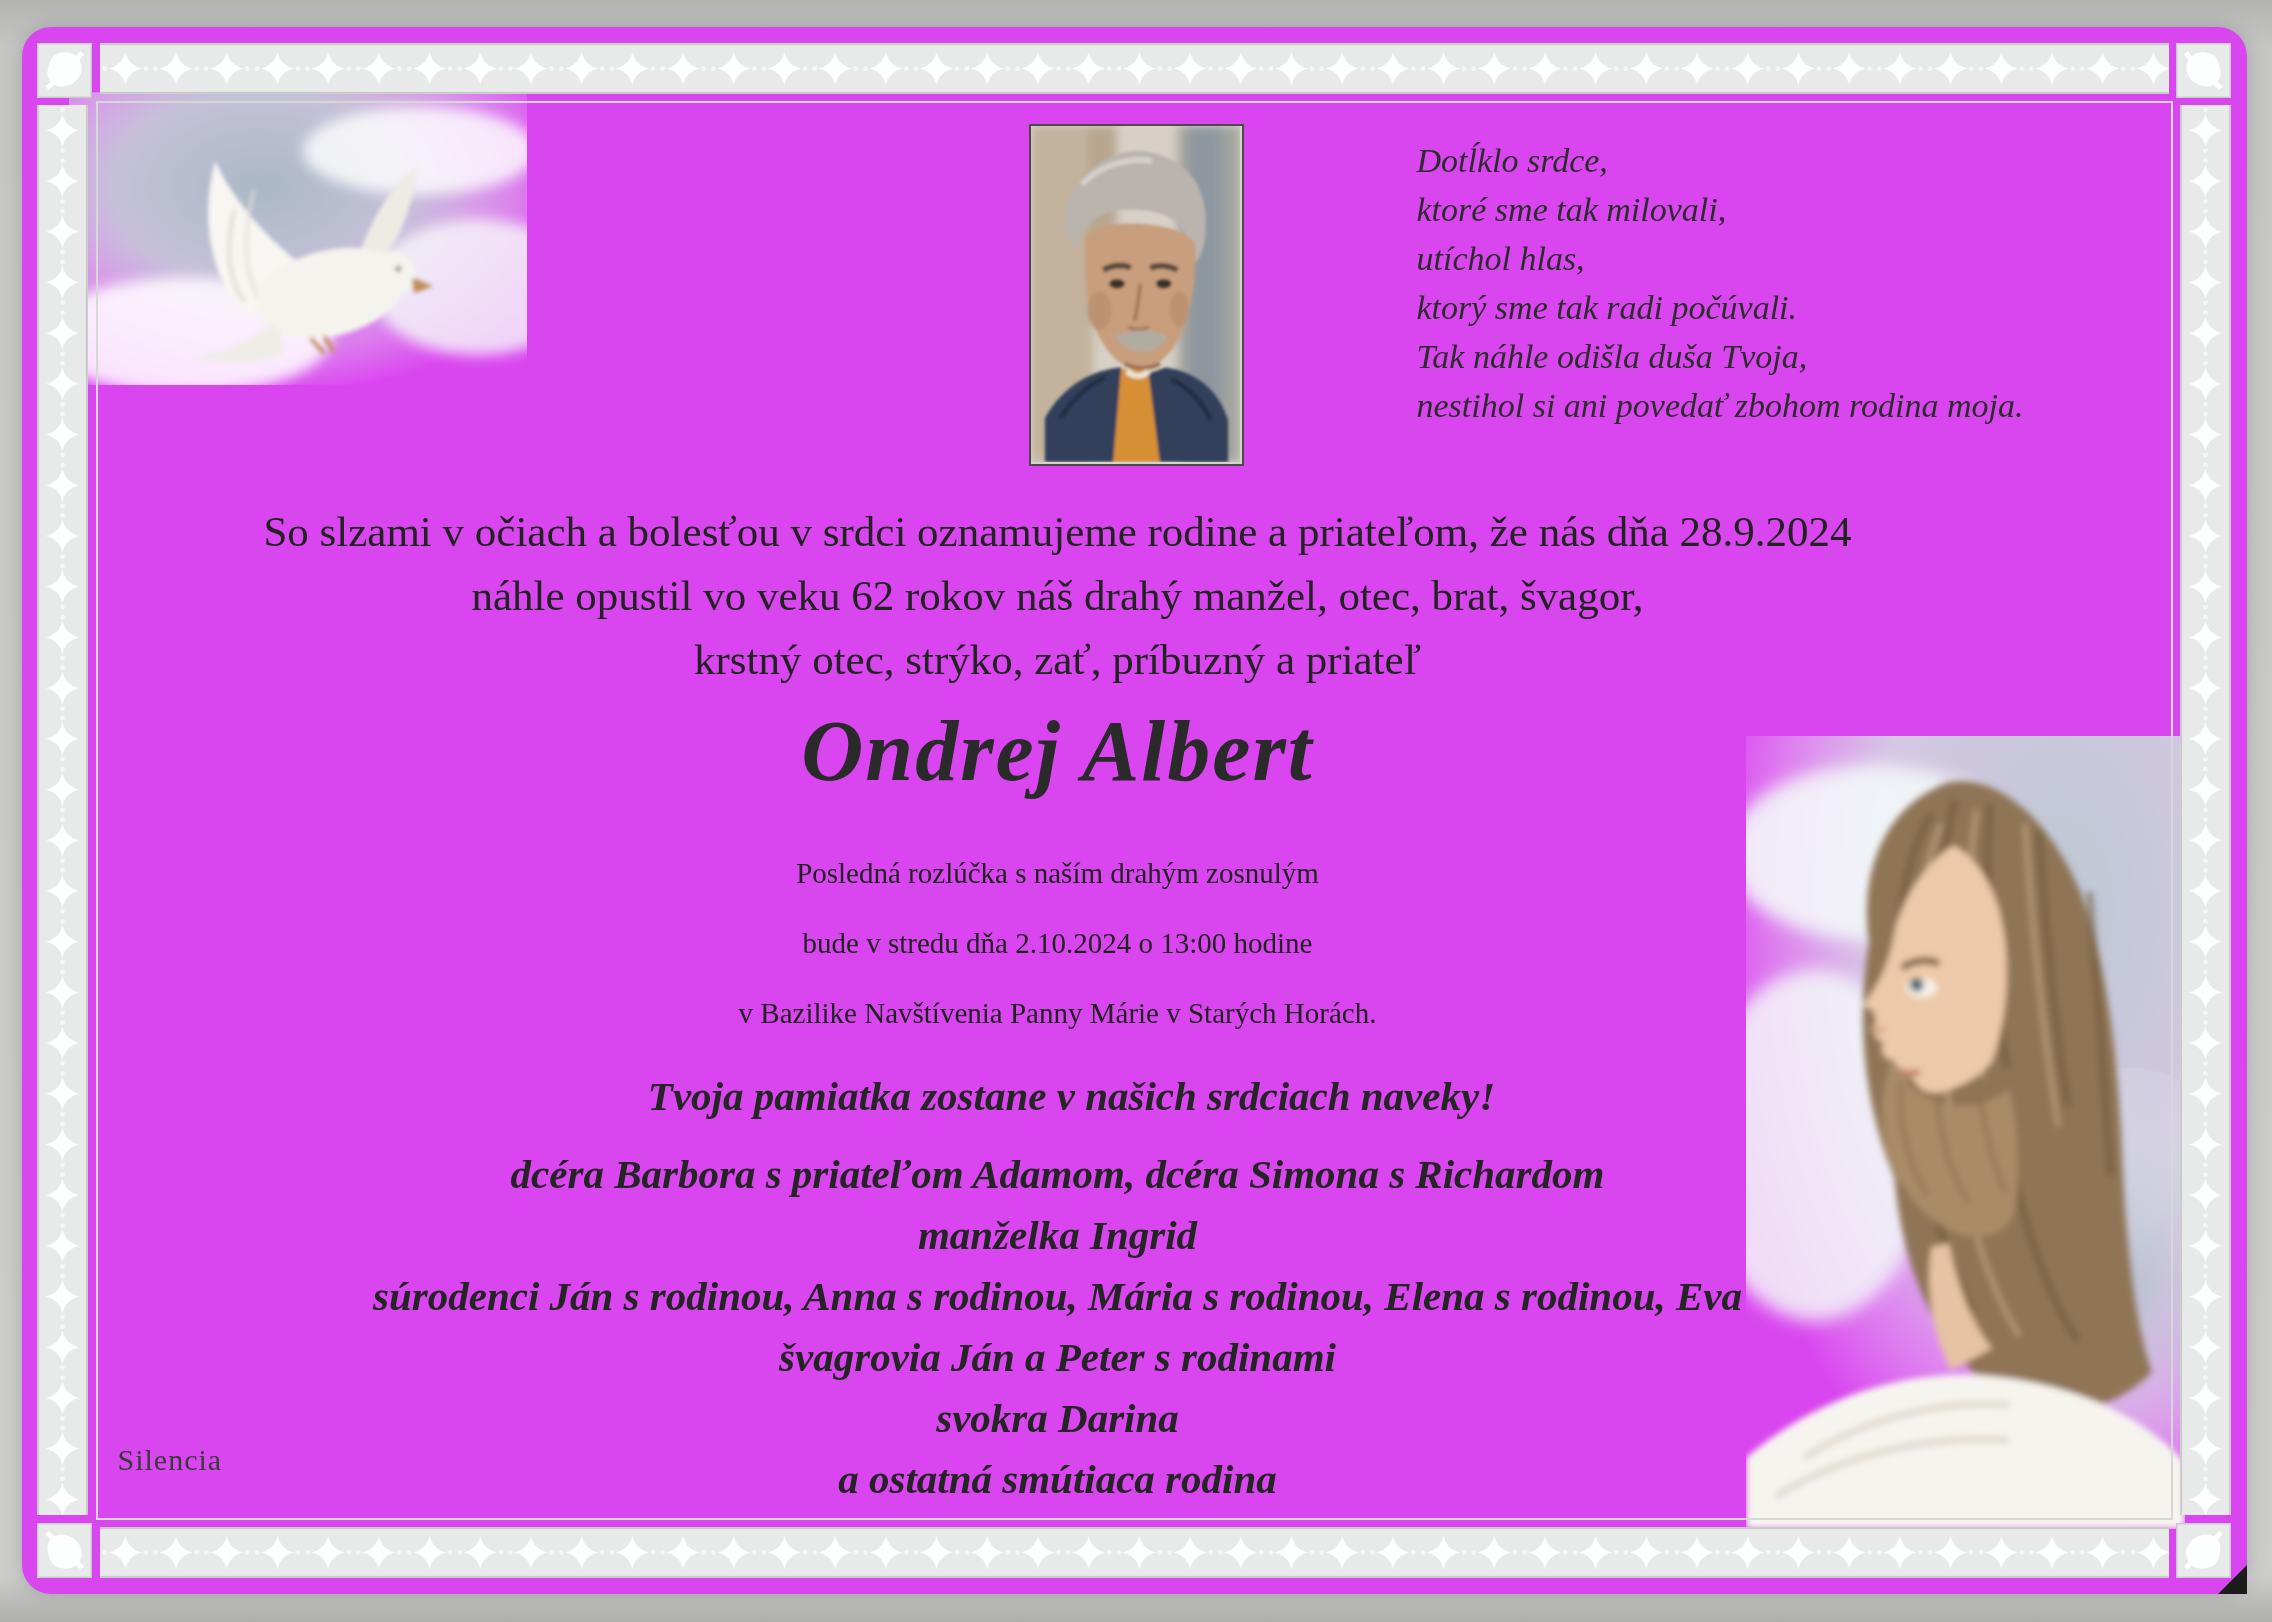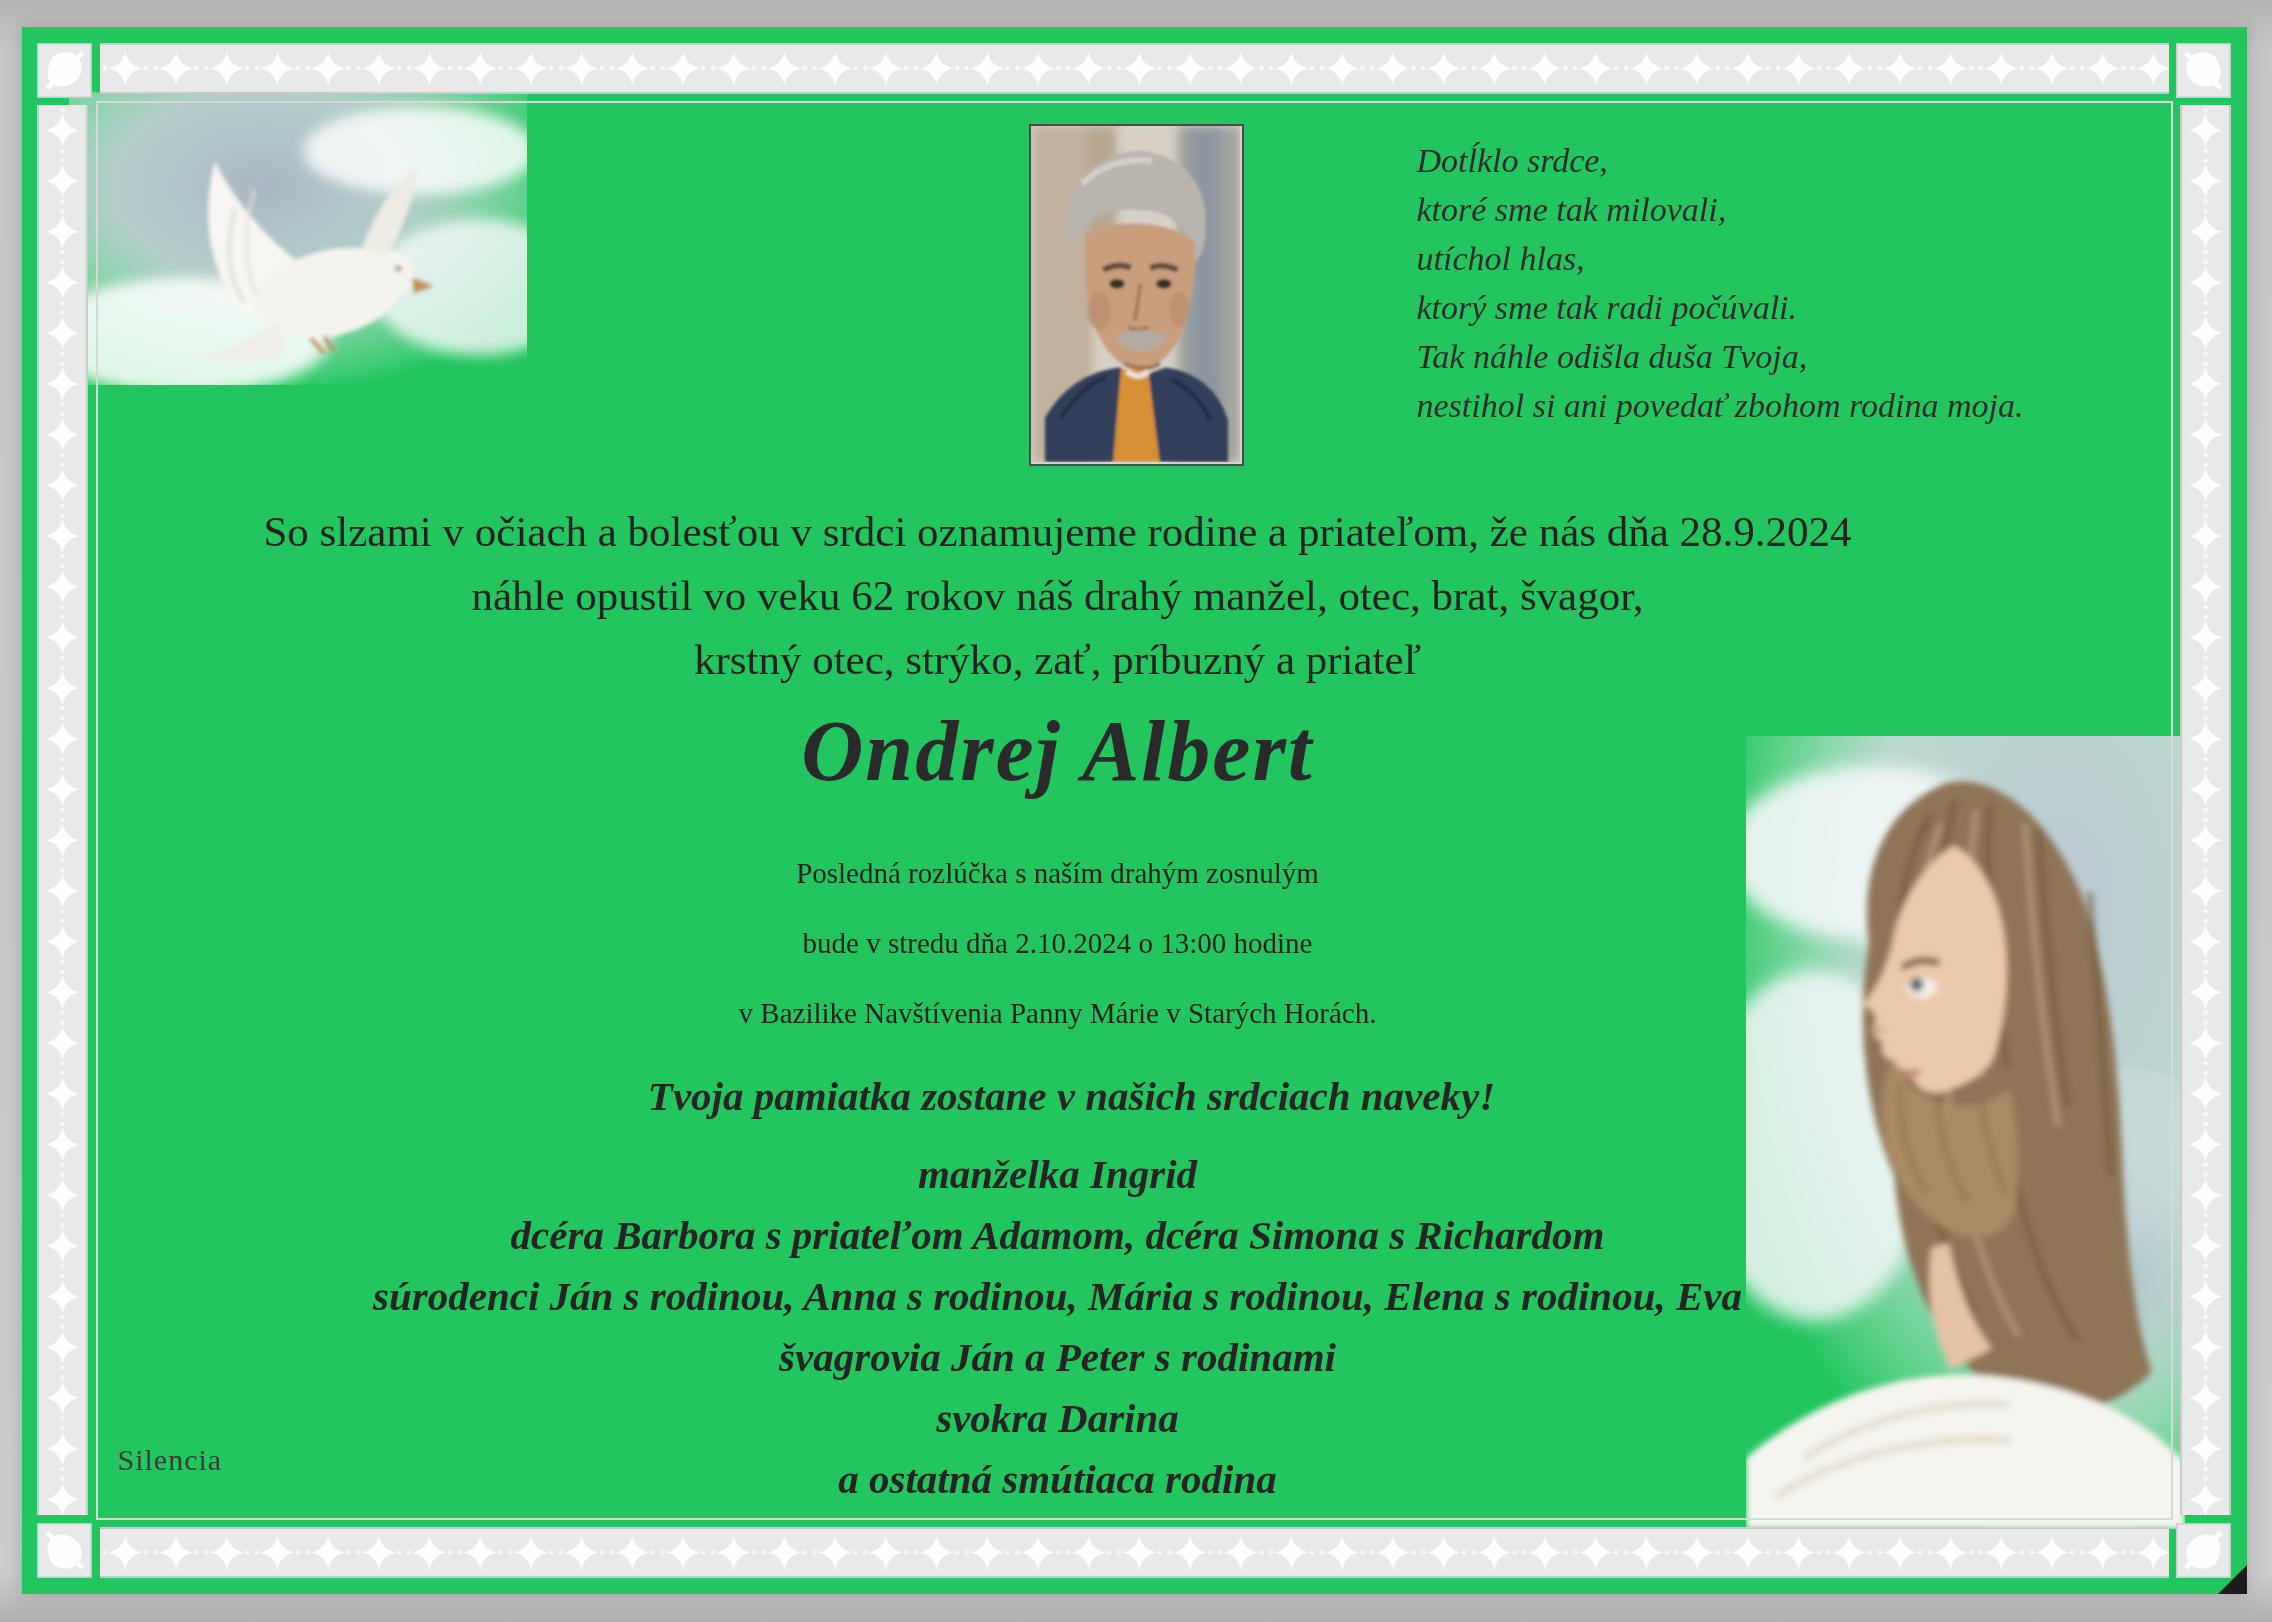--- a/index.html
+++ b/index.html
@@ -3,22 +3,23 @@
 <meta charset="utf-8">
 <style>
   html,body{margin:0;padding:0;}
   body{
     width:2272px;height:1623px;position:relative;overflow:hidden;
     background:linear-gradient(180deg,#b4b5b3 0%,#c6c7c5 3%,#cdcecc 97%,#aeafad 100%);
     font-family:"Liberation Serif", serif;
   }
   .card{
     position:absolute;left:21.5px;top:27px;right:25px;bottom:29px;
-    background:#22c55e;
+    background:#d946ef;
     box-shadow:0 0 17.6px rgba(120,125,128,.45);
+    border-radius:29px;
   }
   
   .band{position:absolute;z-index:5;}
   .band-top{left:78px;top:15.6px;}
   .band-bottom{left:78px;bottom:15.6px;}
   .band-left{left:15.6px;top:78px;}
   .band-right{right:15.6px;top:78px;}
   .corner{position:absolute;z-index:5;width:55px;height:55px;}
   .corner-tl{left:15.6px;top:15.6px;}
   .corner-tr{right:15.6px;top:15.6px;}
@@ -234,22 +235,22 @@
 
   <div class="center-col funeral">
     <div>Posledná rozlúčka s naším drahým zosnulým</div>
     <div>bude v stredu dňa 2.10.2024 o 13:00 hodine</div>
     <div>v Bazilike Navštívenia Panny Márie v Starých Horách.</div>
   </div>
 
   <div class="center-col tribute">Tvoja pamiatka zostane v našich srdciach naveky!</div>
 
   <div class="center-col mourners">
+    <div>dcéra Barbora s priateľom Adamom, dcéra Simona s Richardom</div>
     <div>manželka Ingrid</div>
-    <div>dcéra Barbora s priateľom Adamom, dcéra Simona s Richardom</div>
     <div>súrodenci Ján s rodinou, Anna s rodinou, Mária s rodinou, Elena s rodinou, Eva</div>
     <div>švagrovia Ján a Peter s rodinami</div>
     <div>svokra Darina</div>
     <div>a ostatná smútiaca rodina</div>
   </div>
 
   <div class="publisher">Silencia</div>
 
   <div class="img-abs jesus-wrap">
     <svg width="439" height="793" viewBox="0 0 450 813">

